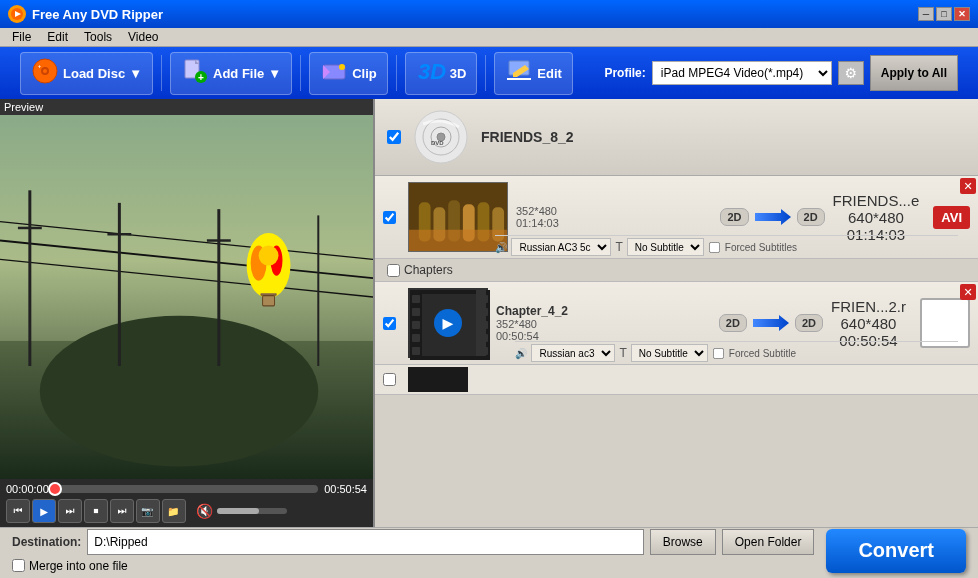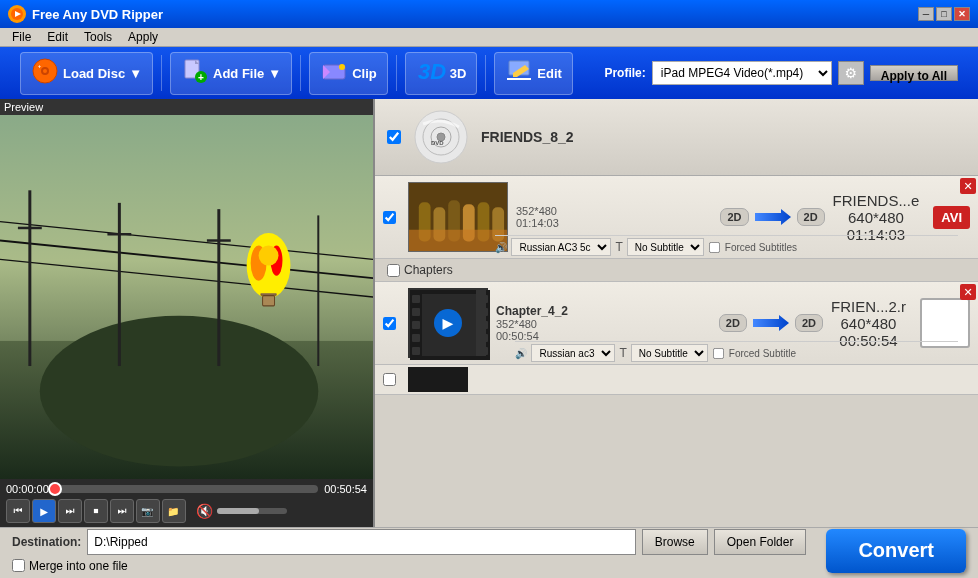--- a/index.html
+++ b/index.html
@@ -87,21 +87,21 @@
       cursor: pointer;
       font-size: 14px;
     }
     .apply-all-btn {
       background: linear-gradient(to bottom, #d4d0c8, #a8a4a0);
       border: 1px solid #888;
       padding: 3px 10px;
       font-size: 12px;
       font-weight: bold;
       cursor: pointer;
-      height: 16px;
+      height: 36px;
     }
 
     
     .main-content {
       display: flex;
       height: calc(578px - 28px - 22px - 52px - 48px);
     }
 
     
     .preview-panel {
@@ -313,21 +313,21 @@
     }
 
     
     .bottom-bar {
       background: #d4d0c8;
       height: 46px;
       border-top: 1px solid #aaa;
       display: flex;
       align-items: center;
       padding: 0 12px;
-      gap: 20px;
+      gap: 12px;
     }
     .dest-label { font-size: 12px; font-weight: bold; color: #333; white-space: nowrap; }
     .dest-input {
       flex: 1;
       height: 26px;
       border: 1px solid #888;
       background: white;
       padding: 0 6px;
       font-size: 12px;
     }
@@ -435,21 +435,21 @@
     <div class="titlebar-btn">─</div>
     <div class="titlebar-btn">□</div>
     <div class="titlebar-btn close">✕</div>
   </div>
 </div>
 
 <div class="menubar">
   <span class="menu-item">File</span>
   <span class="menu-item">Edit</span>
   <span class="menu-item">Tools</span>
-  <span class="menu-item">Apply</span>
+  <span class="menu-item">Video</span>
 </div>
 
 <div class="toolbar">
   <div class="toolbar-btn">
     <span class="toolbar-icon">
       <svg width="28" height="28" viewBox="0 0 28 28">
         <circle cx="14" cy="14" r="12" fill="#ff6600" stroke="#cc4400" stroke-width="1"></circle>
         <circle cx="14" cy="14" r="4" fill="#cc4400"></circle>
         <circle cx="14" cy="14" r="2" fill="#ff6600"></circle>
         <text x="7" y="11" font-size="5" fill="white" font-weight="bold">+</text>

